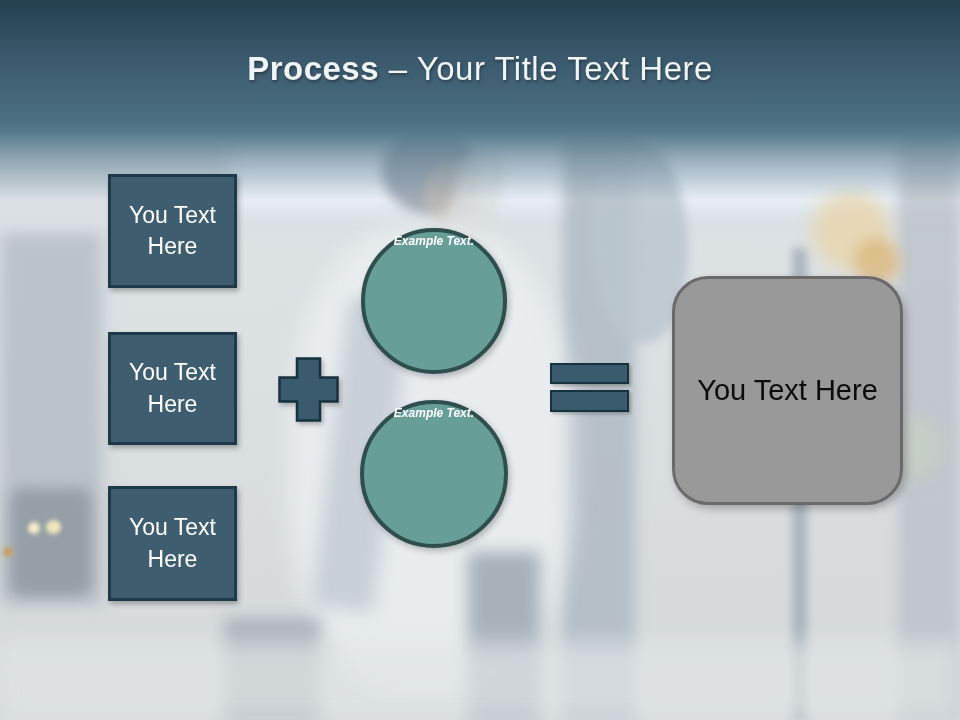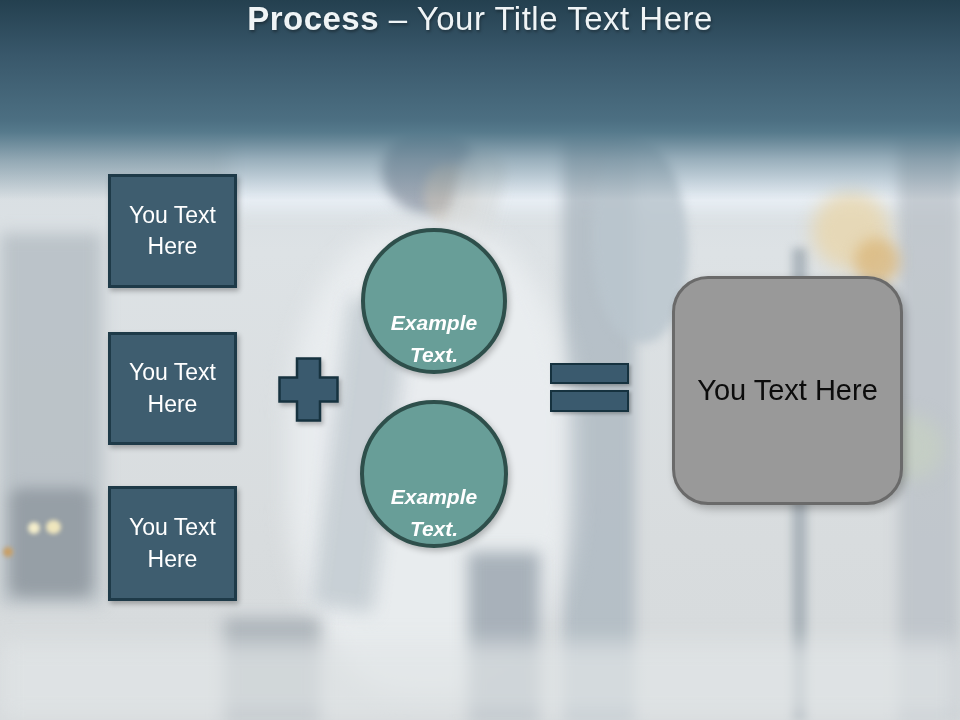--- a/index.html
+++ b/index.html
@@ -33,37 +33,37 @@
   .tie-blob{left:468px;top:552px;width:72px;height:168px;background:rgba(156,167,176,.85);filter:blur(8px);}
   .bag-blob{left:224px;top:618px;width:96px;height:102px;background:rgba(167,175,182,.9);filter:blur(8px);}
   .floor-blob{left:0;top:642px;width:960px;height:78px;background:rgba(225,229,231,.7);filter:blur(11px);}
   
   .header{
     position:absolute;left:0;top:0;width:960px;height:200px;
     background:linear-gradient(180deg,#24404f 0%,#39586b 28%,#4c6f82 60%,#567a8c 66%,rgba(90,124,142,.55) 80%,rgba(120,150,165,0) 100%);
     display:flex;align-items:flex-start;justify-content:center;
   }
   .title{
-    color:#eff4f6;font-size:33px;letter-spacing:.5px;
+    margin-top:50px;color:#eff4f6;font-size:33px;letter-spacing:.5px;
     text-shadow:1px 2px 3px rgba(0,0,0,.35);white-space:nowrap;
   }
   .title .bold{font-weight:700;}
   .title .light{font-weight:400;}
   
   .tbox{
     position:absolute;left:108px;width:129px;height:114px;
     background:#3e5d6f;border:3px solid #1e3a48;box-sizing:border-box;
     display:flex;align-items:center;justify-content:center;text-align:center;
     color:#fff;font-size:23px;line-height:1.35;box-shadow:2px 3px 5px rgba(0,0,0,.28);
   }
   .tbox.b1{top:174px;} .tbox.b2{top:332px;height:113px;} .tbox.b3{top:486px;height:115px;}
   .circle{
     position:absolute;background:#689e98;border:4px solid #2e4f4b;box-sizing:border-box;
-    border-radius:50%;display:flex;align-items:flex-end;justify-content:center;text-align:center;
-    color:#fff;font-size:21px;font-weight:700;font-style:italic;line-height:1.5;
+    border-radius:50%;display:flex;align-items:flex-start;justify-content:center;text-align:center;
+    color:#fff;font-size:12px;font-weight:700;font-style:italic;line-height:1.5;
     box-shadow:2px 3px 6px rgba(0,0,0,.25);padding:0 26px;
   }
   .circle.c1{left:361px;top:228px;width:146px;height:146px;}
   .circle.c2{left:360px;top:400px;width:148px;height:148px;}
   .plus{position:absolute;left:278px;top:357px;filter:drop-shadow(2px 3px 2px rgba(0,0,0,.25));}
   .equals{position:absolute;left:550px;top:363px;}
   .equals .bar{width:79px;height:21px;background:#3a5a6e;border:2px solid #16323f;box-sizing:border-box;box-shadow:2px 2px 3px rgba(0,0,0,.25);}
   .equals .bar+.bar{margin-top:6px;height:22px;}
   .result{
     position:absolute;left:672px;top:276px;width:231px;height:229px;

